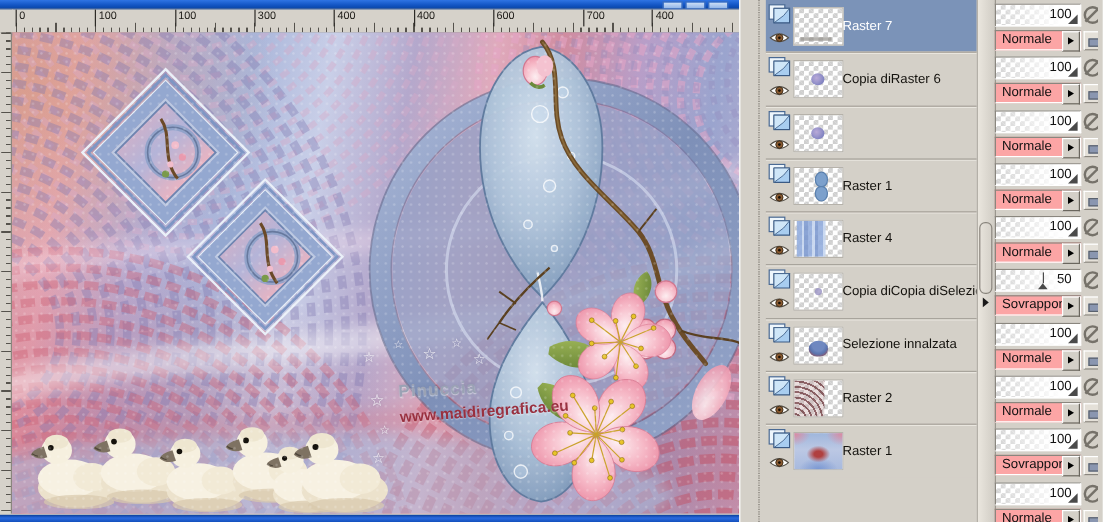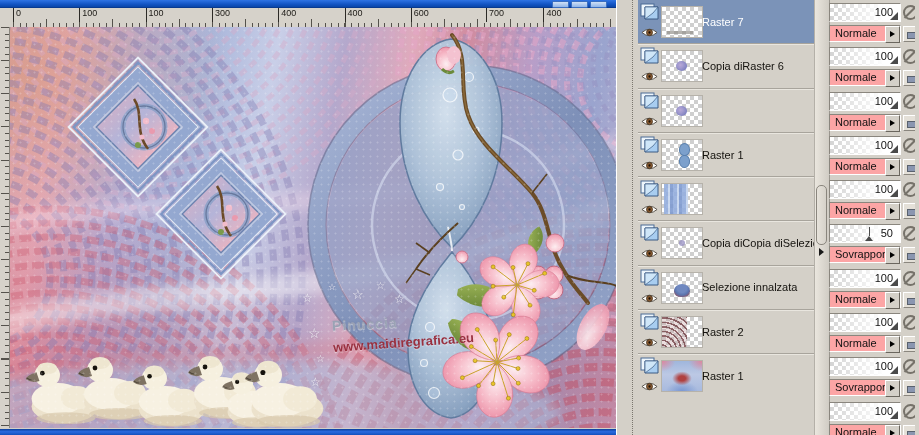--- a/index.html
+++ b/index.html
@@ -566,20 +566,21 @@
               <path d="M5,4 h13 l-5,6 -8,6 z" fill="#cfe6f8" stroke="#3a5a84" stroke-width=".7"></path>
             </svg></span>
           <span class="leye"><svg width="17" height="11" viewBox="0 0 18 11">
               <path d="M1,5.5 Q9,-1.5 17,5.5 Q9,12.5 1,5.5 Z" fill="#fdfdfb" stroke="#555048" stroke-width="1"></path>
               <circle cx="9" cy="5.5" r="3.2" fill="#8a5a30" stroke="#3a2a16" stroke-width=".8"></circle>
               <circle cx="9" cy="5.5" r="1.2" fill="#1a1208"></circle>
             </svg></span>
           <span class="lthumb checker">
             <span class="tc t-stripes"></span>
           </span>
+          <span class="lname">Raster 4</span>
         </div>
         <div class="layer-row">
           <span class="licon"><svg width="19" height="17" viewBox="0 0 19 17">
               <rect x="1" y="1" width="13" height="12" fill="#eef6fc" stroke="#4a6a94"></rect>
               <path d="M5,4 h13 v12 h-13 z" fill="#a8cdf0" stroke="#3a5a84"></path>
               <path d="M5,4 h13 l-5,6 -8,6 z" fill="#cfe6f8" stroke="#3a5a84" stroke-width=".7"></path>
             </svg></span>
           <span class="leye"><svg width="17" height="11" viewBox="0 0 18 11">
               <path d="M1,5.5 Q9,-1.5 17,5.5 Q9,12.5 1,5.5 Z" fill="#fdfdfb" stroke="#555048" stroke-width="1"></path>
               <circle cx="9" cy="5.5" r="3.2" fill="#8a5a30" stroke="#3a2a16" stroke-width=".8"></circle>

